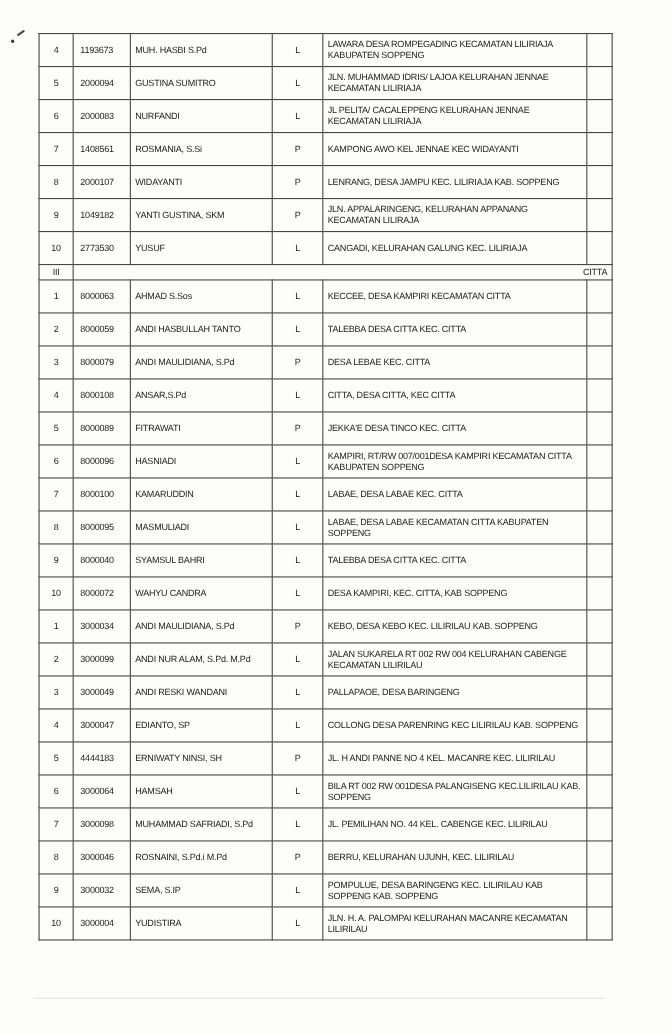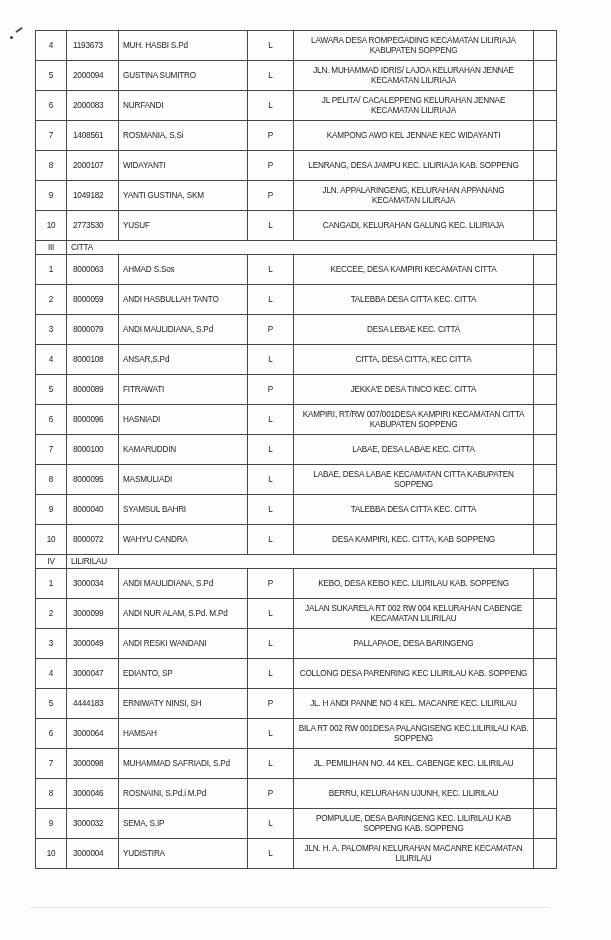--- a/index.html
+++ b/index.html
@@ -68,23 +68,23 @@
   }
   tr.data-row td { height: 25px; }
   tr.section-row td {
     height: 11px;
     padding: 1px 4px;
   }
   .c-no { text-align: center; padding: 2px 1px; }
   .c-id { text-align: left; padding-left: 6px; }
   .c-name { text-align: left; }
   .c-gender { text-align: center; }
-  .c-address { text-align: center; }
+  .c-address { text-align: left; }
   .c-blank {}
-  .c-section { text-align: left; padding-left: 6px; }
+  .c-section { text-align: right; padding-left: 6px; }
   col.w-no { width: 31px; }
   col.w-id { width: 52px; }
   col.w-name { width: 129px; }
   col.w-gender { width: 46px; }
   col.w-address { width: 240px; }
   col.w-blank { width: 23px; }
 </style>
 </head>
 <body>
 
@@ -235,24 +235,20 @@
           <td class="c-blank"></td>
         </tr>
         <tr class="data-row">
           <td class="c-no">10</td>
           <td class="c-id">8000072</td>
           <td class="c-name">WAHYU CANDRA</td>
           <td class="c-gender">L</td>
           <td class="c-address">DESA KAMPIRI, KEC. CITTA, KAB SOPPENG</td>
           <td class="c-blank"></td>
         </tr>
-        <tr class="section-row">
-          <td class="c-no">IV</td>
-          <td class="c-section" colspan="5">LILIRILAU</td>
-        </tr>
         <tr class="data-row">
           <td class="c-no">1</td>
           <td class="c-id">3000034</td>
           <td class="c-name">ANDI MAULIDIANA, S.Pd</td>
           <td class="c-gender">P</td>
           <td class="c-address">KEBO, DESA KEBO KEC. LILIRILAU KAB. SOPPENG</td>
           <td class="c-blank"></td>
         </tr>
         <tr class="data-row">
           <td class="c-no">2</td>

